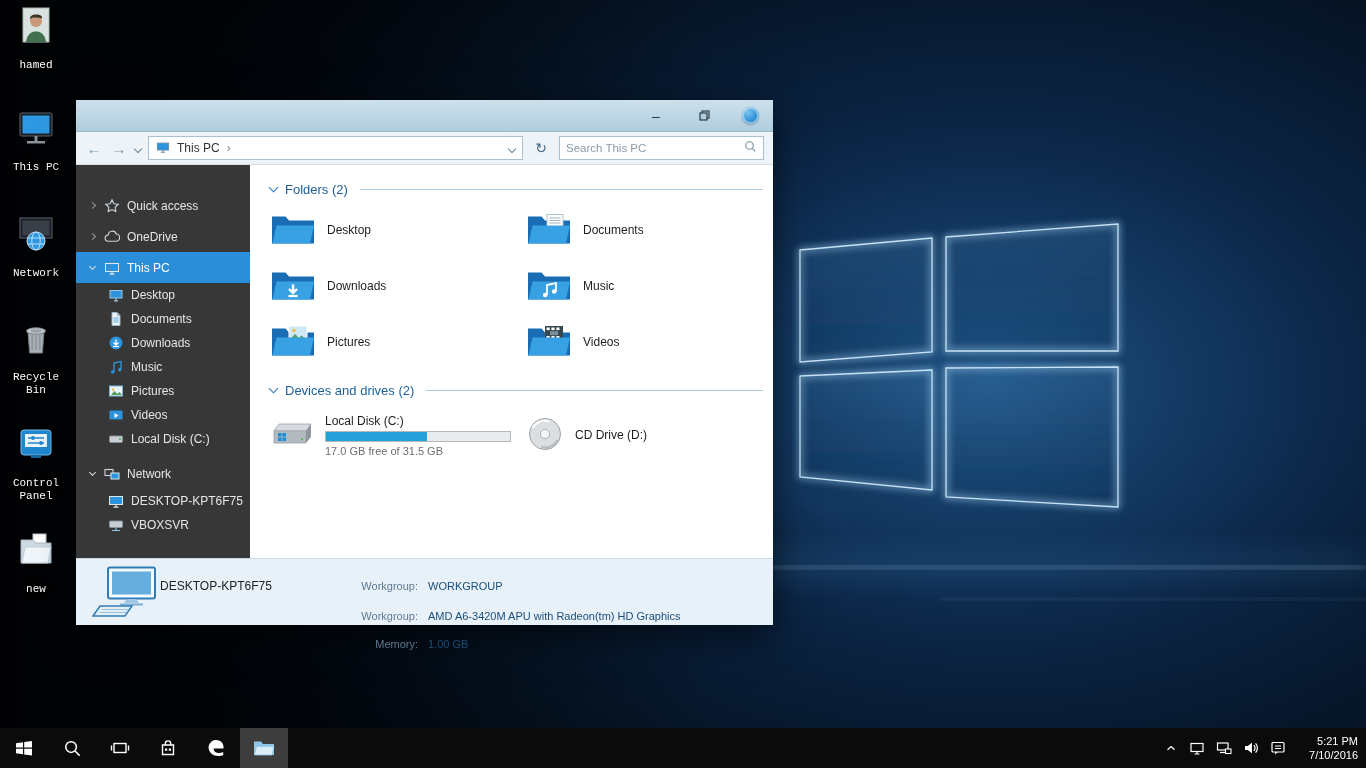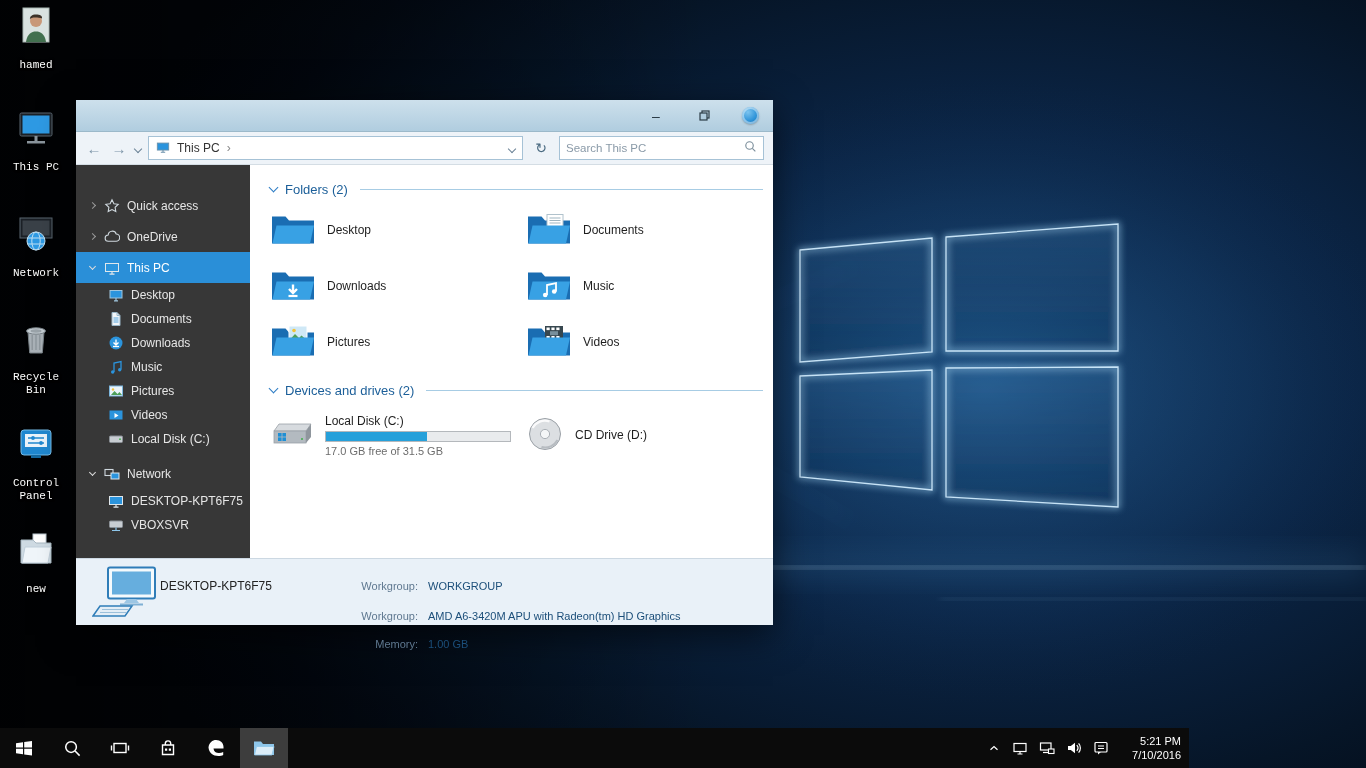--- a/index.html
+++ b/index.html
@@ -74,21 +74,21 @@
 
   
   .details { height:67px; background:#e9f1f8; border-top:1px solid #ccd8e2; position:relative; font-size:11px; flex-shrink:0; }
   .details-computer { position:absolute; left:16px; top:7px; }
   .details-grid { position:absolute; left:84px; top:9px; display:grid; grid-template-columns:160px 88px auto; column-gap:10px; row-gap:4.5px; align-items:baseline; }
   .d-name { color:#222; font-size:12px; }
   .d-label { color:#5f7890; text-align:right;margin-top:12px; }
   .d-value { color:#1b4e79; }
 
   
-  .taskbar { position:absolute; left:0; bottom:0; width:1189px; height:40px; background:#0b0b0b; display:flex; align-items:stretch; z-index:50; }
+  .taskbar { position:absolute; left:0; bottom:0; width:1366px; height:40px; background:#0b0b0b; display:flex; align-items:stretch; z-index:50; }
   .tb-btn { width:48px; display:flex; align-items:center; justify-content:center; cursor:default; }
   .tb-btn.active { background:#3d3d3d; }
   .tray { margin-left:auto; display:flex; align-items:center; gap:11px; padding-right:8px; }
   .tray-ic { display:flex; align-items:center; justify-content:center; }
   .clock { text-align:right; color:#fff; font-size:11px; line-height:1.3; width:58px; margin-left:3px; }
 </style>
 </head>
 <body>
 
 <div class="desktop">

